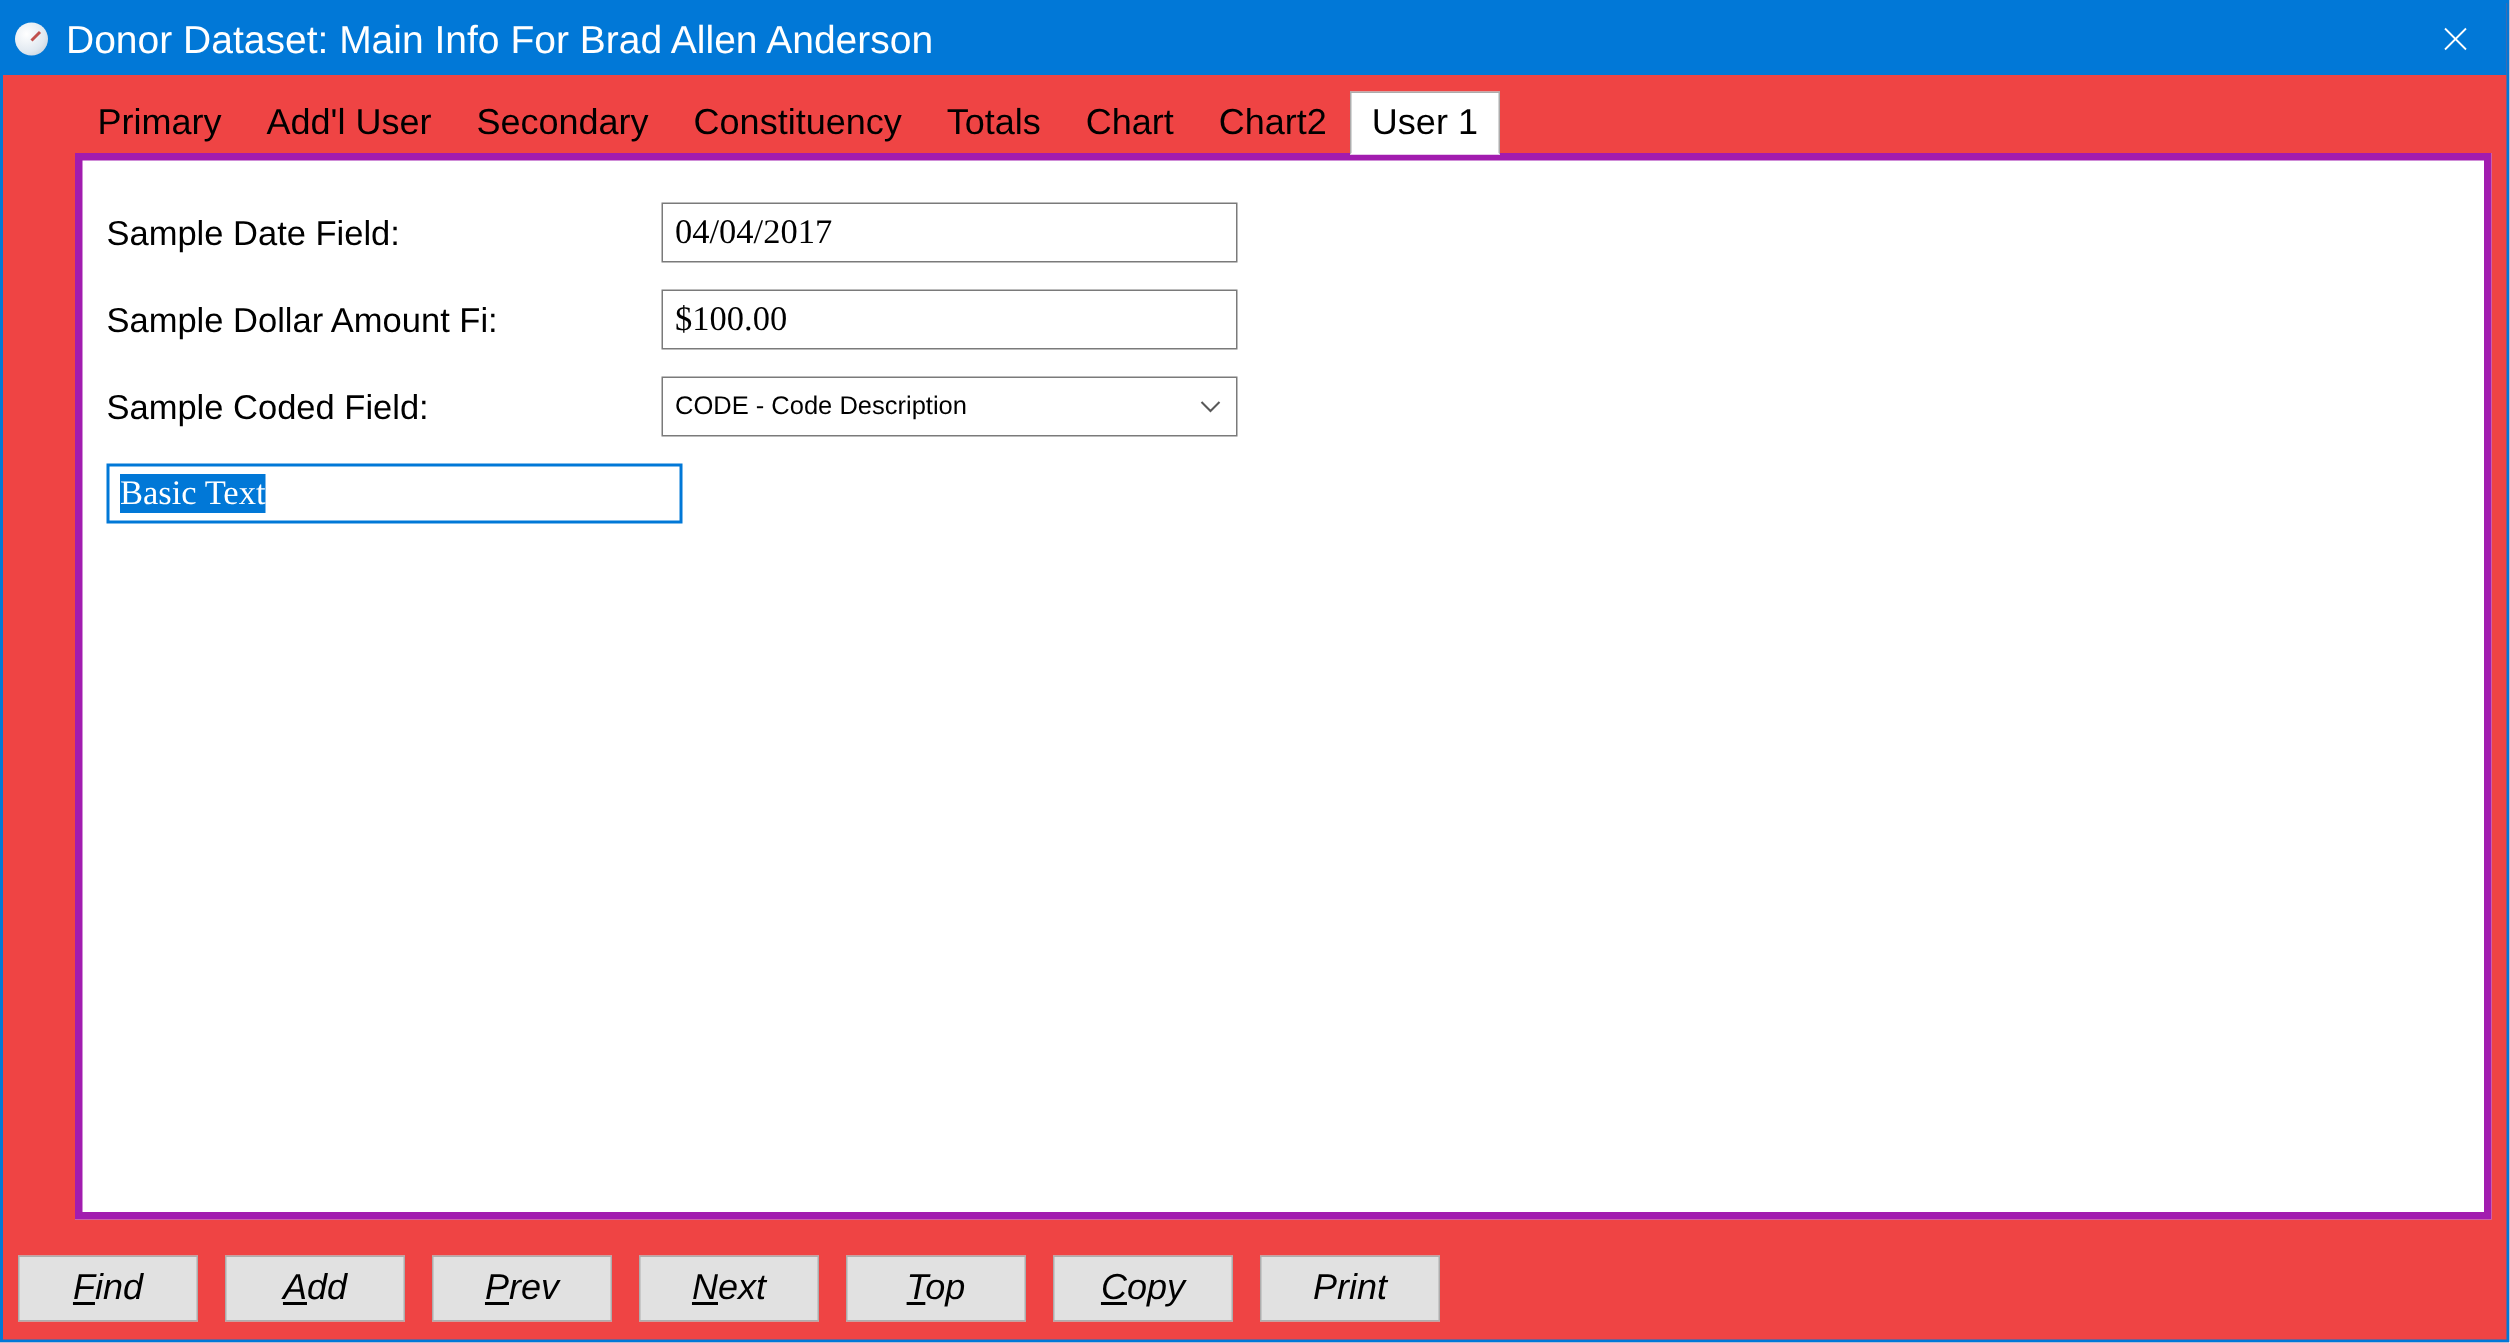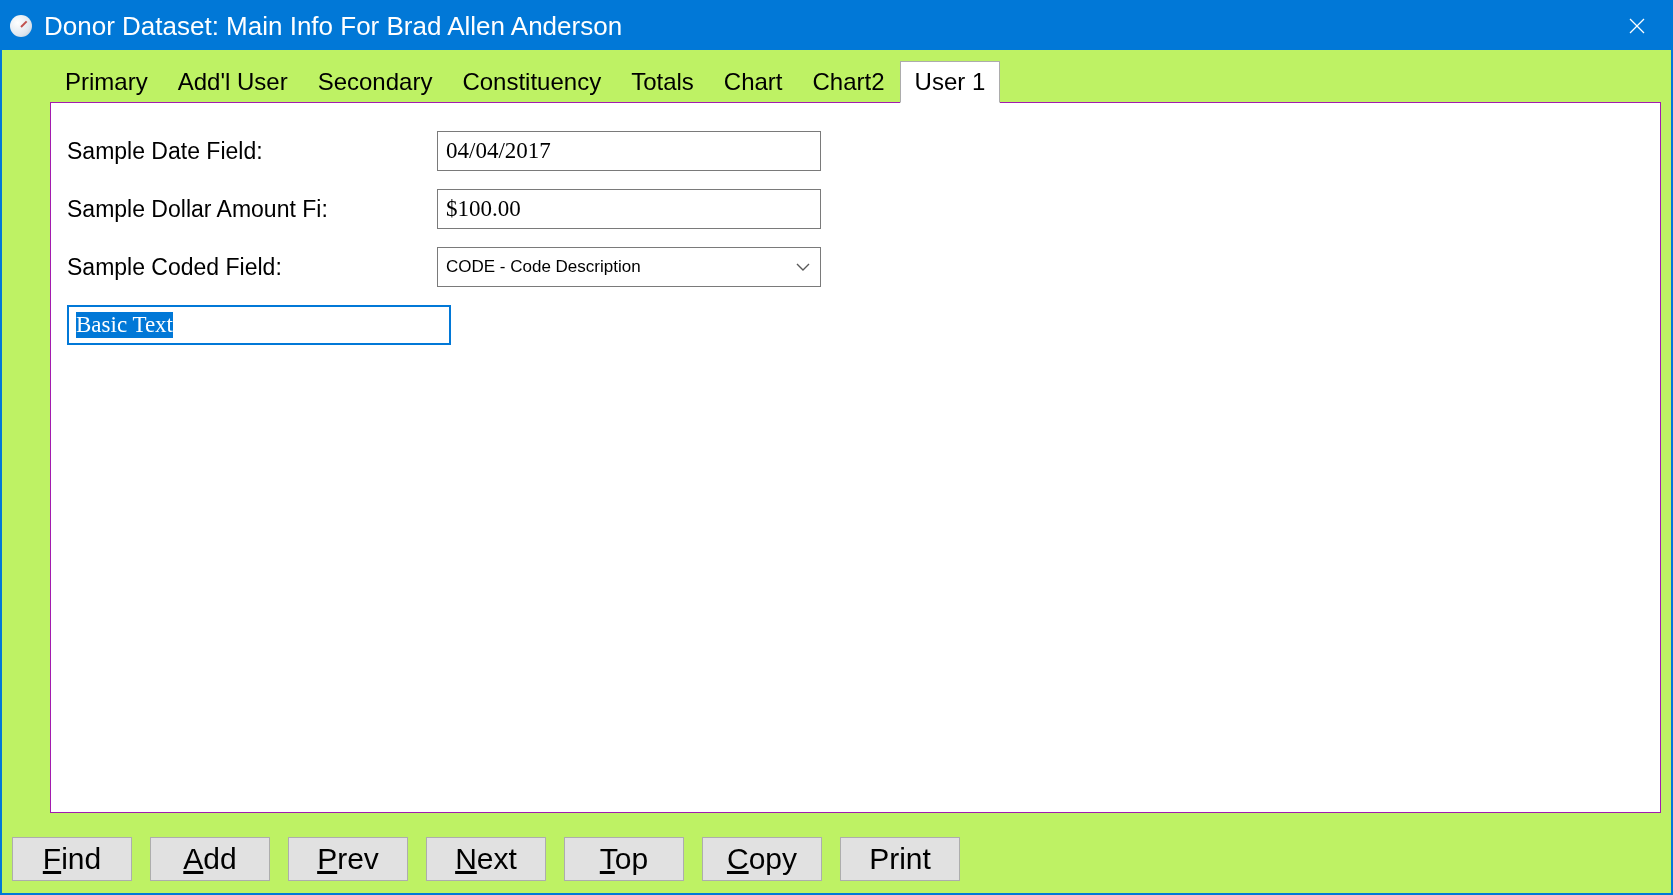--- a/index.html
+++ b/index.html
@@ -5,21 +5,21 @@
   * { box-sizing: border-box; }
   html, body {
     margin: 0; padding: 0;
     font-family: "Segoe UI", Tahoma, Arial, sans-serif;
     background: #fff;
   }
   .window {
     width: 1673px;
     height: 895px;
     border: 2px solid #0178d7;
-    background: #bef264;
+    background: #ef4444;
     display: flex;
     flex-direction: column;
   }
   .titlebar {
     background: #0178d7;
     color: #fff;
     height: 48px;
     display: flex;
     align-items: center;
     padding: 0 8px;
@@ -84,21 +84,21 @@
     background: #fff;
     border: 1px solid #acacac;
     border-bottom: 1px solid #fff;
     position: relative;
     top: 1px;
     z-index: 2;
   }
   .tab-page {
     flex: 1 1 auto;
     background: #fff;
-    border: 1px solid #a21caf;
+    border: 5px solid #a21caf;
     padding: 28px 16px;
     margin-top: 0;
   }
 
   .form-row {
     display: flex;
     align-items: center;
     margin-bottom: 18px;
   }
   .form-row label {
@@ -160,25 +160,26 @@
   .footer .right-group {
     margin-left: auto;
     display: flex;
     gap: 18px;
   }
   .btn {
     min-width: 120px;
     height: 44px;
     background: #e1e1e1;
     border: 1px solid #adadad;
-    font-size: 30px;
+    font-size: 24px;
     font-family: inherit;
     color: #000;
     cursor: pointer;
     padding: 0 14px;
+    font-style: italic;
   }
   .btn.default {
     border: 2px solid #0178d7;
   }
   .btn:disabled {
     color: #9e9e9e;
     background: #eeeeee;
     cursor: default;
   }
   .btn .ak { text-decoration: underline; }

